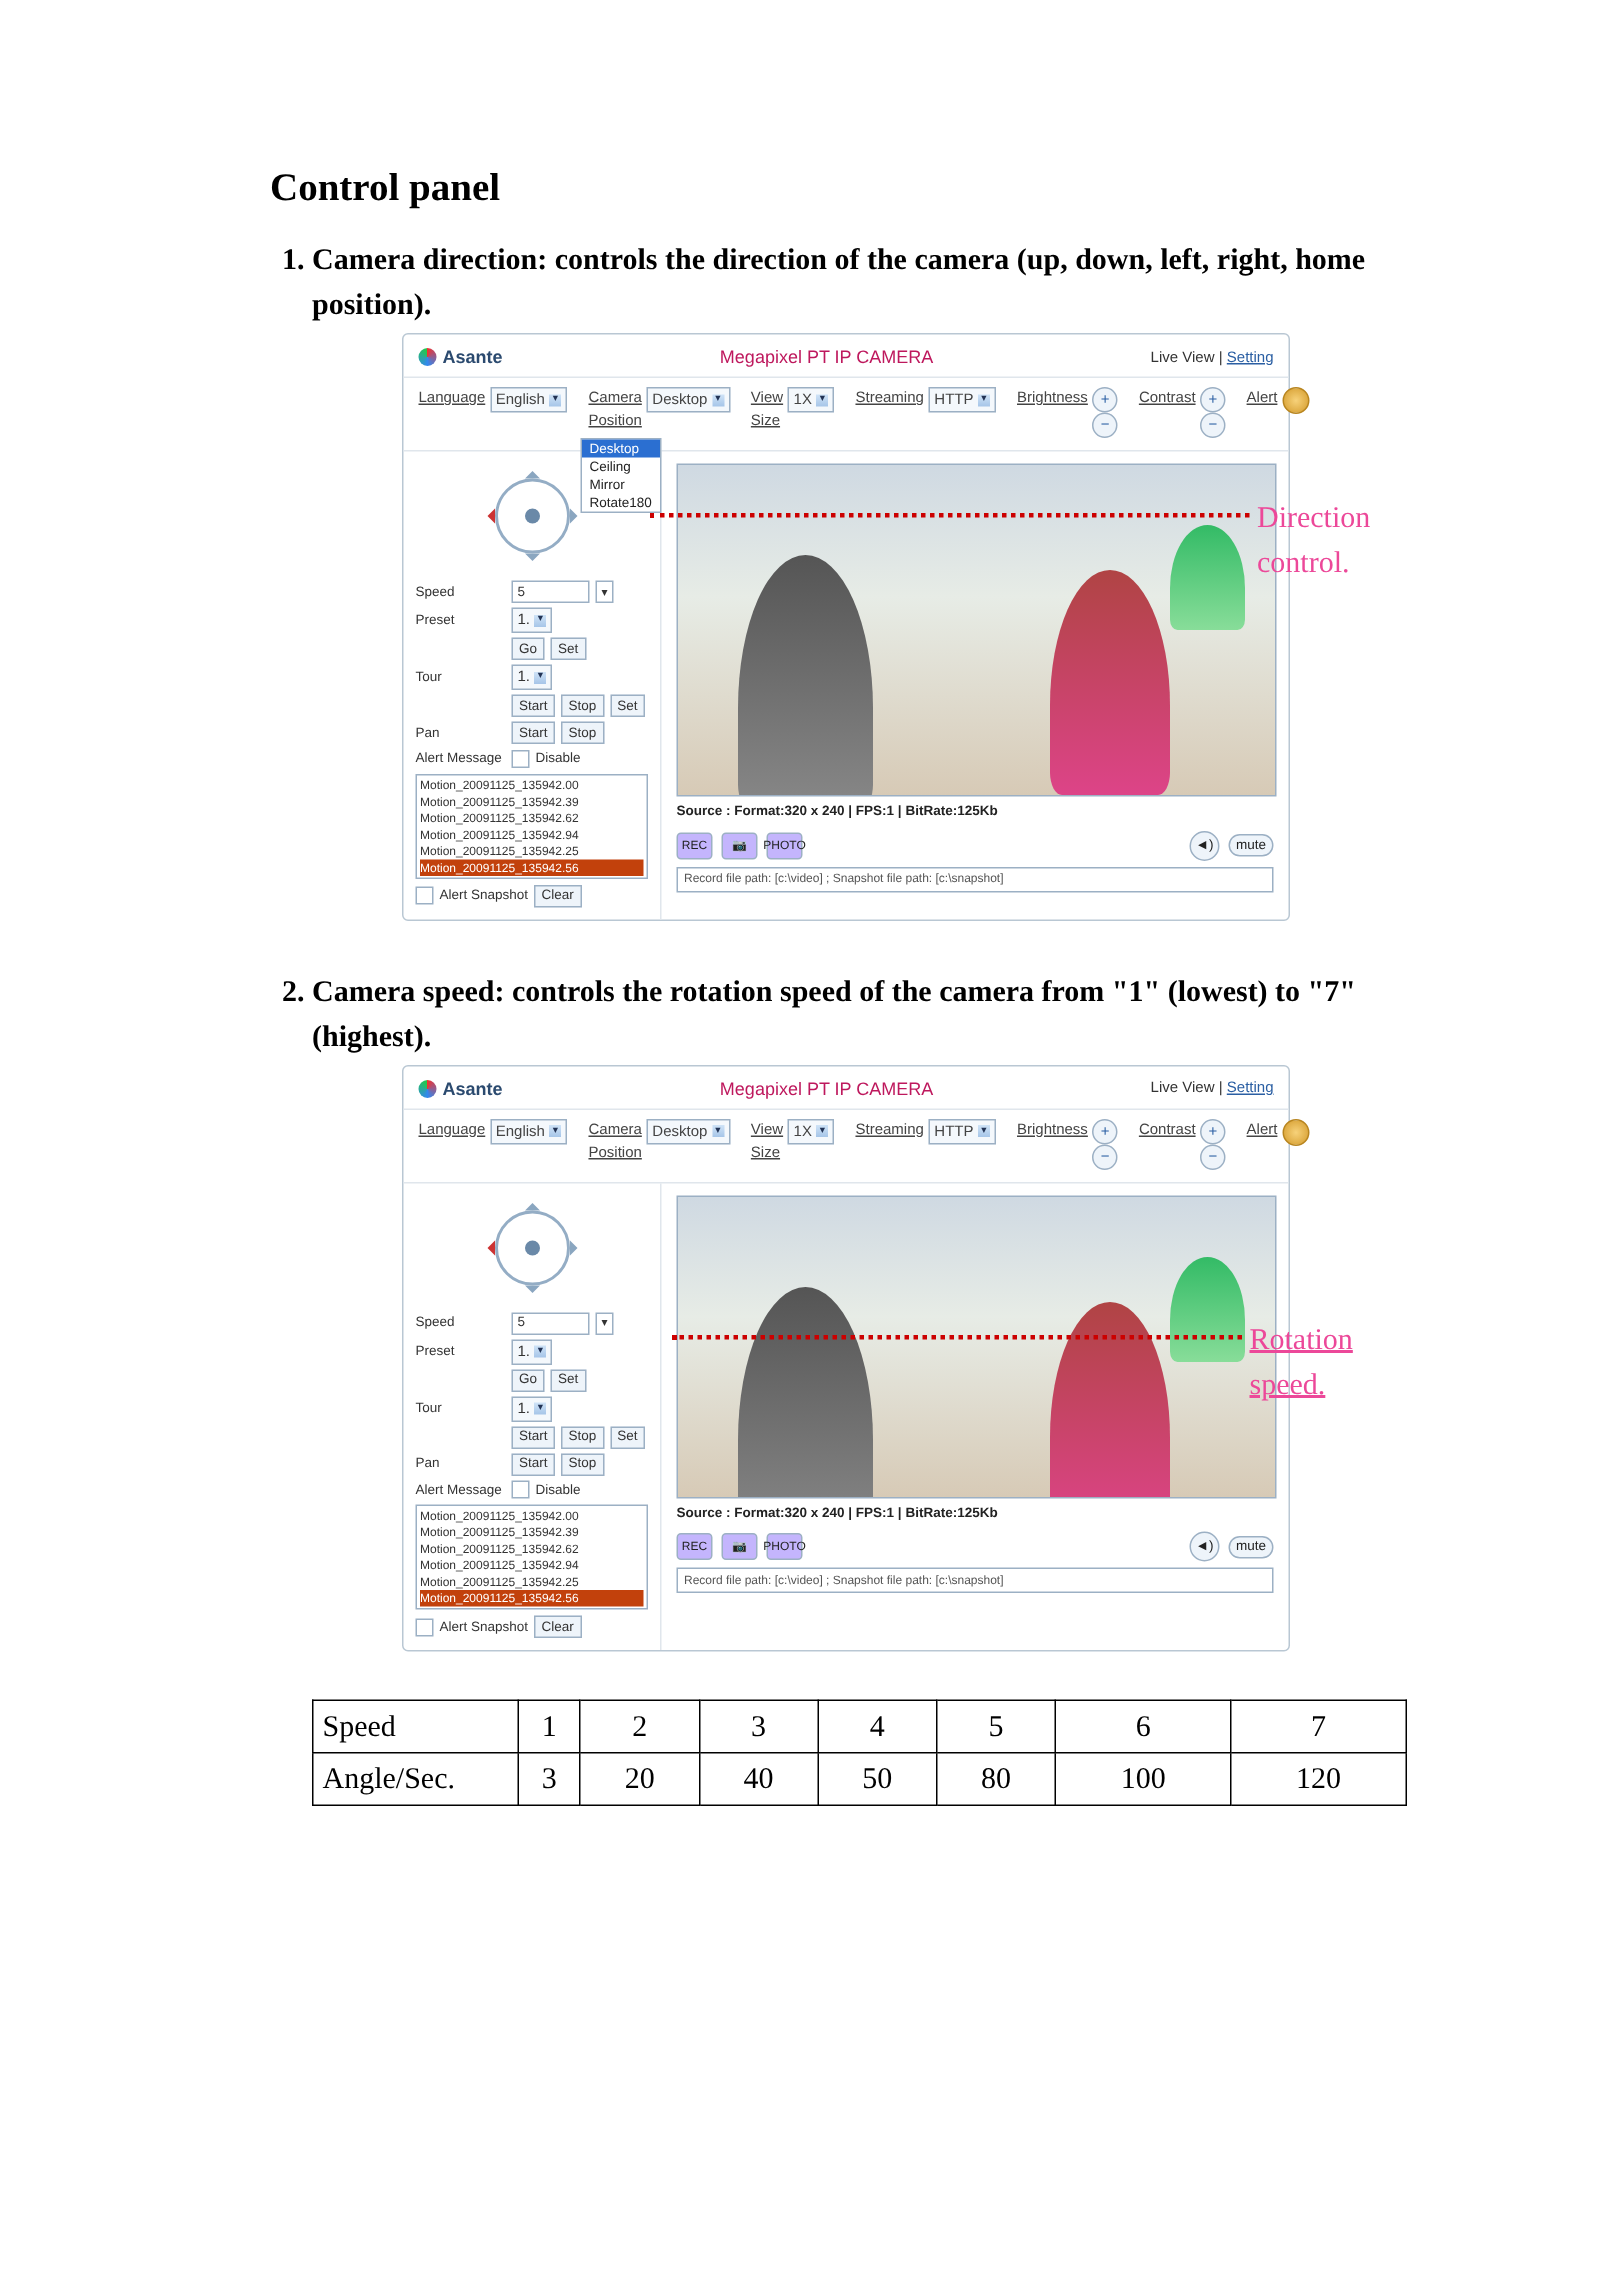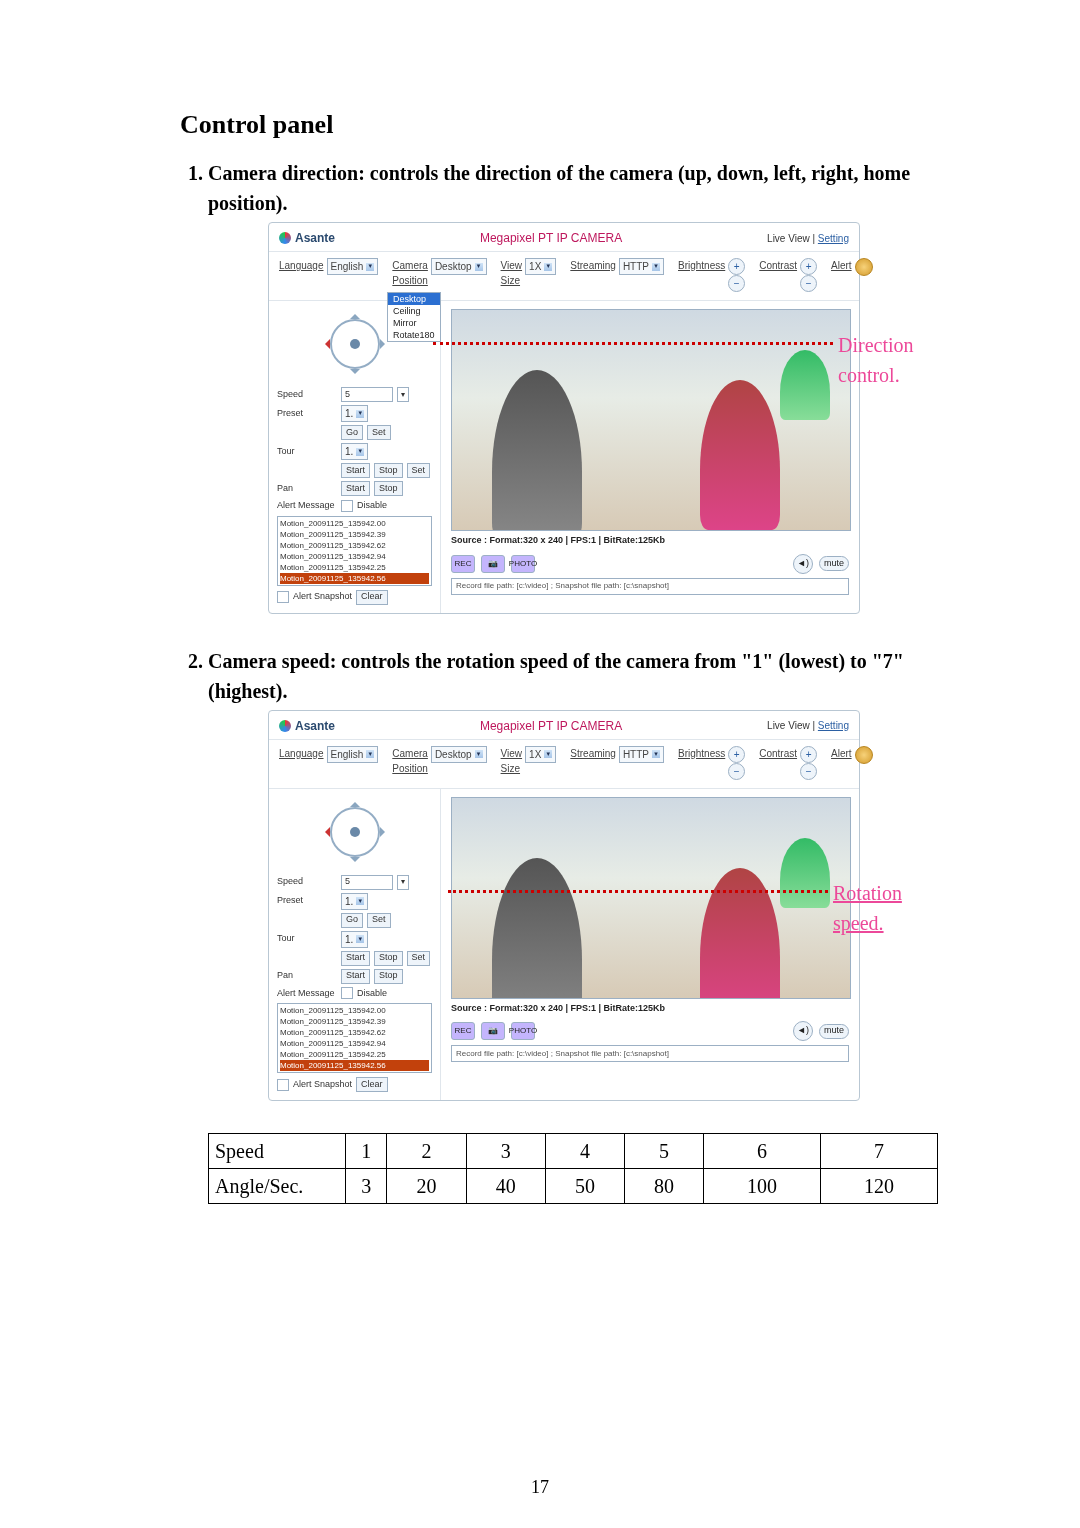--- a/index.html
+++ b/index.html
@@ -396,14 +396,13 @@
           <td>50</td>
           <td>80</td>
           <td>100</td>
           <td>120</td>
         </tr>
       </tbody>
         </table>
     </li>
   </ol>
 
-  <div class="pagenum">17</div>
 </div>
 
 </body></html>

